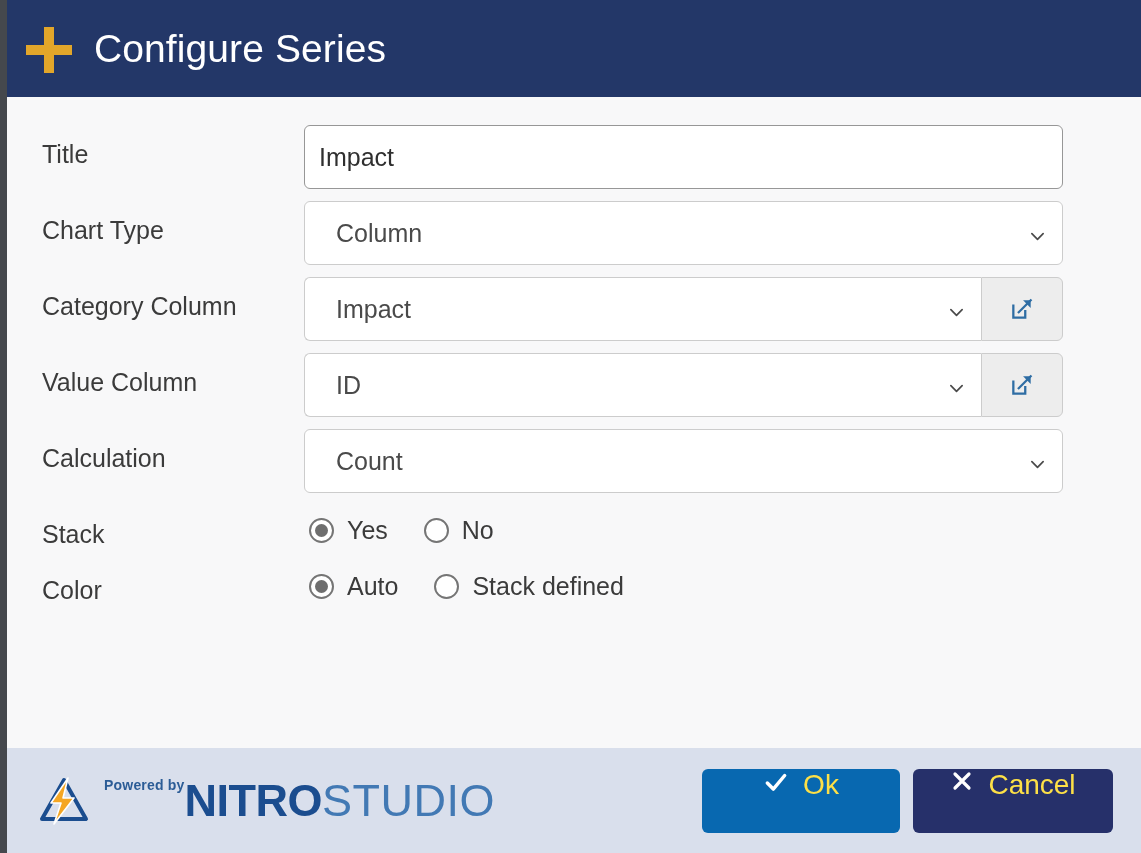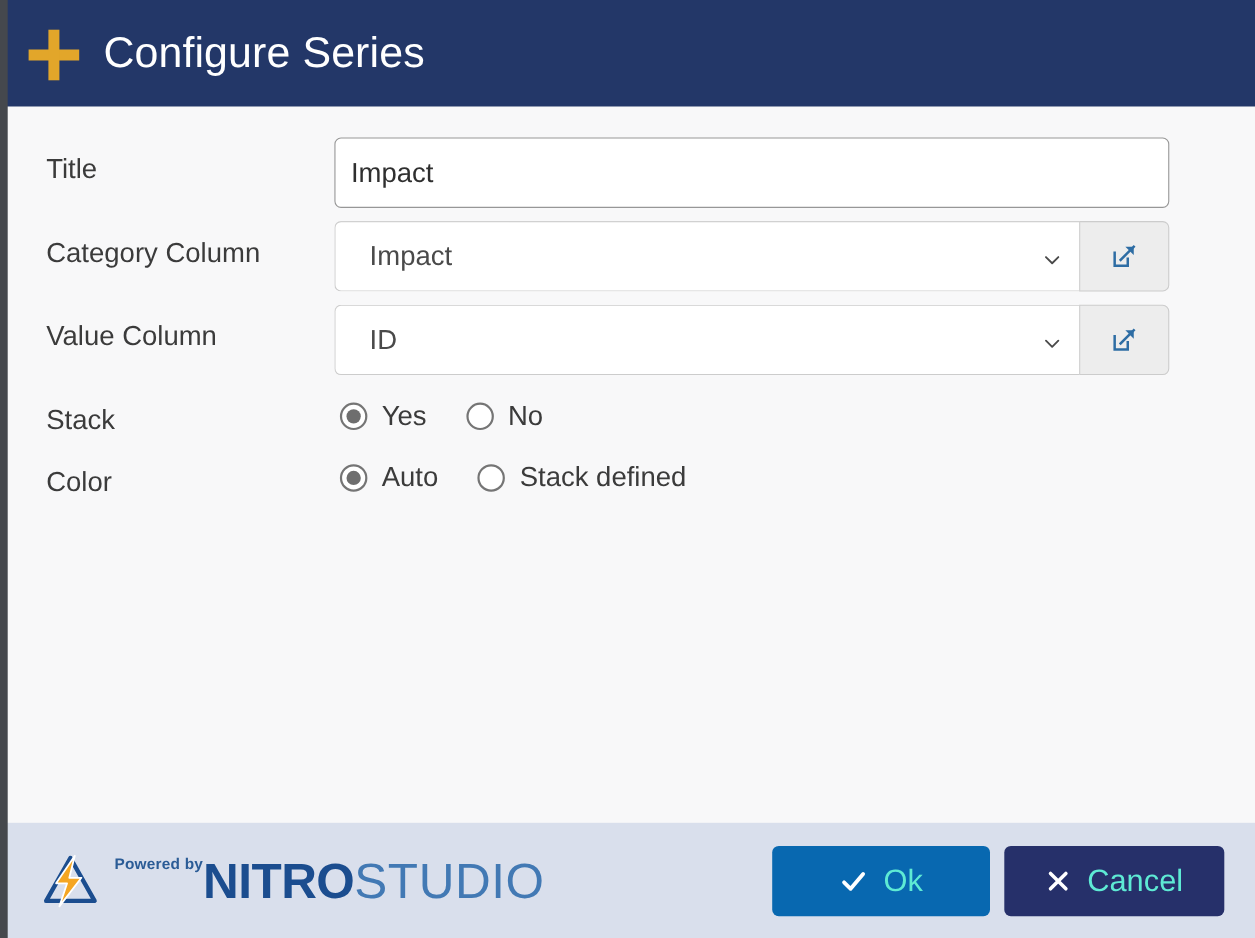--- a/index.html
+++ b/index.html
@@ -277,25 +277,25 @@
     letter-spacing: 0.5px;
   }
 
   .footer-spacer { flex: 1 1 auto; }
 
   .btn {
     height: 64px;
     min-width: 198px;
     border: none;
     border-radius: 6px;
-    color: #5eead4;
+    color: #fde047;
     font-family: "Liberation Sans", sans-serif;
     font-size: 28px;
     display: inline-flex;
-    align-items: center;
+    align-items: flex-start;
     justify-content: center;
     cursor: pointer;
     padding: 0 20px;
     box-sizing: border-box;
   }
   .btn + .btn { margin-left: 13px; }
   .btn-ok { background: #0868b0; }
   .btn-cancel { background: #26306a; min-width: 200px; }
   .btn-icon {
     display: inline-block;
@@ -318,20 +318,35 @@
 
   <div class="form-body">
 
     <div class="row">
       <div class="row-label">Title</div>
       <div class="row-field">
         <input class="text-input" type="text" value="Impact" style="">
       </div>
     </div>
 
+    <div class="row">
+      <div class="row-label">Chart Type</div>
+      <div class="row-field">
+        <div class="select-wrap">
+          <div class="select-box">
+            <span class="select-value">Column</span>
+            <span class="chevron">
+              <svg width="15" height="15" viewBox="0 0 16 16">
+                  <path d="M2 5 L8 11 L14 5" fill="none" stroke="#4a4a4a" stroke-width="1.8" stroke-linecap="round" stroke-linejoin="round"></path>
+                </svg>
+            </span>
+          </div>
+        </div>
+      </div>
+    </div>
 
     <div class="row">
       <div class="row-label">Category Column</div>
       <div class="row-field">
         <div class="select-wrap">
           <div class="select-box attached">
             <span class="select-value">Impact</span>
             <span class="chevron">
               <svg width="15" height="15" viewBox="0 0 16 16">
                   <path d="M2 5 L8 11 L14 5" fill="none" stroke="#4a4a4a" stroke-width="1.8" stroke-linecap="round" stroke-linejoin="round"></path>
@@ -369,20 +384,35 @@
                 <path d="M4 9 L4 20 L15 20 L15 14" fill="none" stroke="#2e6da4" stroke-width="2.1" stroke-linecap="square"></path>
                 <path d="M9 15 L20 4" fill="none" stroke="#2e6da4" stroke-width="2.1" stroke-linecap="square"></path>
                 <path d="M13 4 L20 4 L20 11 Z" fill="#2e6da4"></path>
               </svg>
             </span>
           </div>
         </div>
       </div>
     </div>
 
+    <div class="row">
+      <div class="row-label">Calculation</div>
+      <div class="row-field">
+        <div class="select-wrap">
+          <div class="select-box">
+            <span class="select-value">Count</span>
+            <span class="chevron">
+              <svg width="15" height="15" viewBox="0 0 16 16">
+                  <path d="M2 5 L8 11 L14 5" fill="none" stroke="#4a4a4a" stroke-width="1.8" stroke-linecap="round" stroke-linejoin="round"></path>
+                </svg>
+            </span>
+          </div>
+        </div>
+      </div>
+    </div>
 
     <div class="row">
       <div class="row-label">Stack</div>
       <div class="row-field">
         <div class="radio-row">
           <div class="radio-opt checked">
             <span class="radio-mark"></span>
             <span class="radio-label">Yes</span>
           </div>
           <div class="radio-opt">

